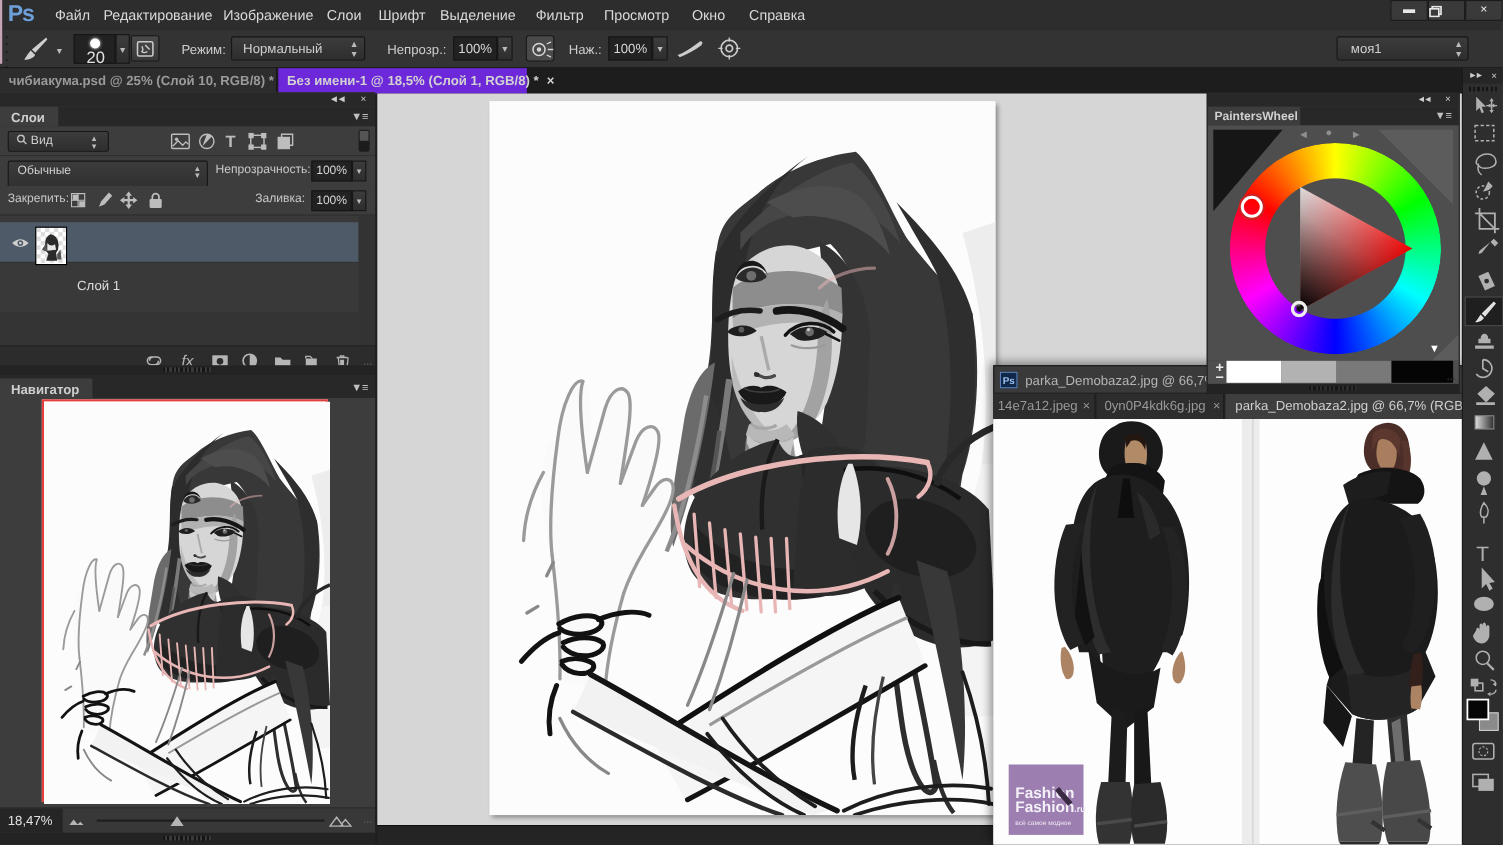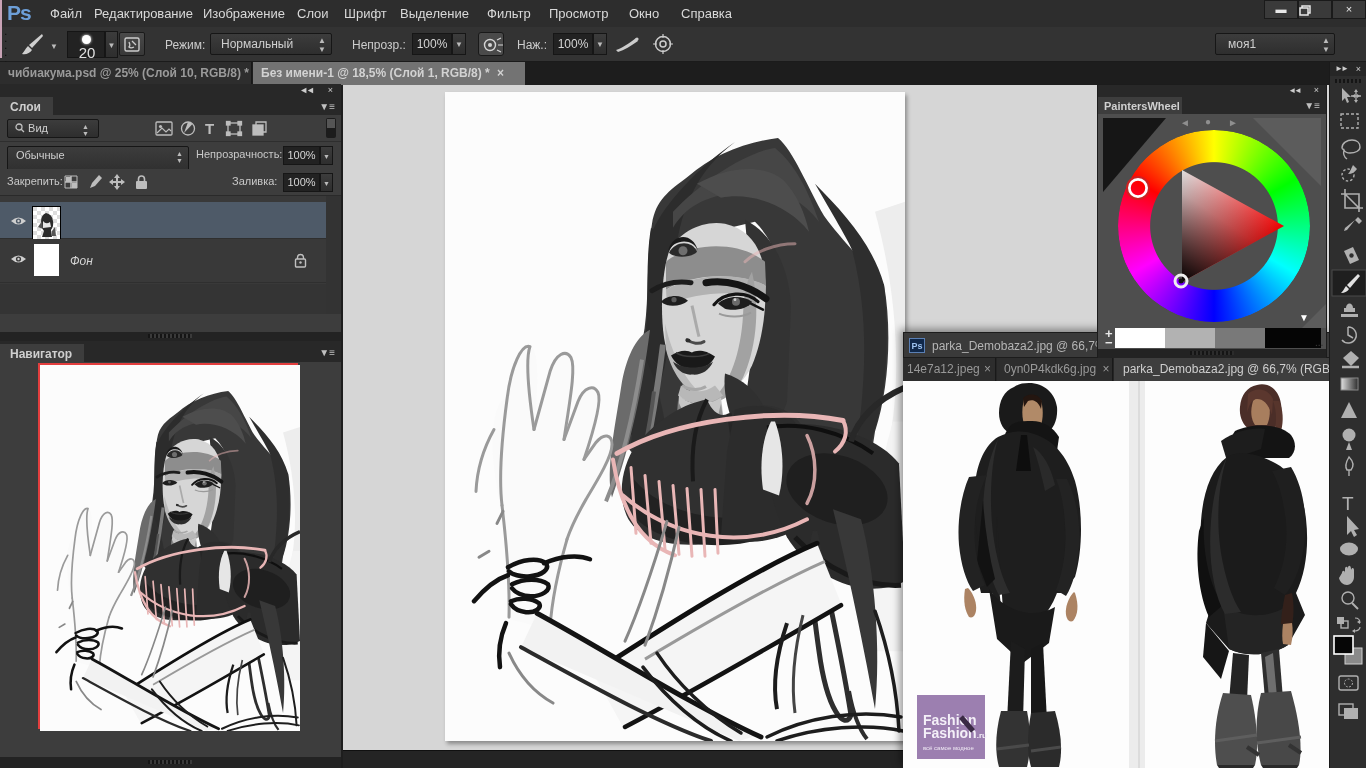--- a/index.html
+++ b/index.html
@@ -105,21 +105,21 @@
       <circle cx="11" cy="11" r="7.5" fill="none" stroke="#ccc" stroke-width="1.5"></circle>
       <circle cx="11" cy="11" r="3" fill="none" stroke="#ccc" stroke-width="1.5"></circle>
       <path d="M11 1 l0 4 M11 17 l0 4 M1 11 l4 0 M17 11 l4 0" stroke="#ccc" stroke-width="1.2"></path>
     </svg>
   <div class="dd" style="left:1215px;top:6px;width:120px;height:22px;padding:3px 0 0 12px;">моя1</div>
   <div class="abs" style="left:1322px;top:9px;color:#bbb;font-size:8px;">▲<br>▼</div>
 </div>
 
 <div class="abs" id="tabbar">
   <div class="dtab" style="left:0;width:252px;background:#2d2d2d;color:#9a9a9a;border-right:1px solid #171717;">чибиакума.psd @ 25% (Слой 10, RGB/8) * <span style="margin-left:4px;">×</span></div>
-  <div class="dtab" style="left:253px;width:272px;background:#737373;color:#d2d2d2;">Без имени-1 @ 18,5% (Слой 1, RGB/8) * <span style="margin-left:4px;">×</span></div>
+  <div class="dtab" style="left:253px;width:226px;background:#6d28d9;color:#d2d2d2;">Без имени-1 @ 18,5% (Слой 1, RGB/8) * <span style="margin-left:4px;">×</span></div>
 </div>
 
 <svg width="0" height="0" style="position:absolute;">
 <defs>
 <g id="artg">
   <rect x="0" y="0" width="460" height="650" fill="#fcfcfc"></rect>
   <path d="M430,120 C452,200 456,280 446,340 L460,340 L460,110 Z" fill="#ededed"></path>
   <path d="M448,330 C430,390 420,480 424,560 L460,560 L460,330Z" fill="#f4f4f4"></path>
 
   <path d="M333,46 C300,50 266,64 244,84 C223,100 211,108 207,132 C200,172 206,220 195,260 C185,300 166,328 176,346 C190,370 220,392 240,404 C230,378 240,360 260,350 L262,330 C240,300 236,260 240,220 C243,185 252,160 268,140 L310,130 C330,150 340,180 342,215 L338,300 L320,330 L330,352 C370,368 398,390 404,412 C420,398 424,380 430,340 C444,298 447,238 439,193 C412,164 392,142 379,124 C363,96 348,58 333,46 Z" fill="#383838"></path>
@@ -366,56 +366,76 @@
               <rect x="20" y="28" width="4" height="4"></rect>
             </g>
           <path d="M13 6 q-5 2 -5 9 q0 6 3 9 l-2 6 h10 l-1 -7 q3 -4 2 -9 q-1 -7 -7 -8z" fill="#2b2b2b"></path>
           <path d="M10 14 q3 4 7 1 l1 5 -8 1z" fill="#e8e8e8"></path>
           <path d="M5 20 l4 -6 1 8z M19 24 l3 -4 1 9h-4z" fill="#555"></path>
         </svg>
       </div>
       <div class="abs" style="left:70px;top:15px;font-size:12px;color:#dcdcdc;margin-top:36px;">Слой 1</div>
     </div>
 
-    <div class="abs" style="left:0;top:43px;width:326px;height:44px;background:#393939;border-bottom:1px solid #2f2f2f;">
-      <svg class="abs" style="left:10px;top:14px;" width="17" height="12" viewBox="0 0 17 12">
-          <path d="M1 6 Q8.5 -1 16 6 Q8.5 13 1 6z" fill="#cfcfcf"></path>
-          <circle cx="8.5" cy="6" r="2.6" fill="#393939"></circle>
-          <circle cx="8.5" cy="6" r="1.2" fill="#cfcfcf"></circle>
-        </svg>
-      <div class="abs" style="left:34px;top:5px;width:25px;height:32px;background:#fff;"></div>
-      <div class="abs" style="left:70px;top:15px;font-size:12px;color:#d5d5d5;font-style:italic;">Фон</div>
-      <svg class="abs" style="left:294px;top:14px;" width="13" height="15" viewBox="0 0 13 15">
-          <rect x="1.5" y="6" width="10" height="8" rx="1" fill="none" stroke="#c0c0c0" stroke-width="1.4"></rect>
-          <path d="M3.5 6 v-1.5 a3 3 0 0 1 6 0 V6" fill="none" stroke="#c0c0c0" stroke-width="1.4"></path>
-          <circle cx="6.5" cy="9.5" r="1.2" fill="#c0c0c0"></circle>
-        </svg>
-    </div>
     <div class="abs" style="left:0;top:88px;width:326px;height:30px;background:#343434;"></div>
     <div class="abs" style="left:326px;top:0;width:15px;height:118px;background:#333;"></div>
   </div>
 
+  <div class="prow" style="top:230px;height:18px;background:#2c2c2c;border-top:1px solid #222;">
+    <svg class="abs" style="left:130px;top:5px;" width="200" height="16" viewBox="0 0 200 16">
+      <g fill="none" stroke="#b5b5b5" stroke-width="1.5">
+        <path d="M6 8 a3.5 3.5 0 0 1 3.5-3.5 h3 a3.5 3.5 0 0 1 0 7 h-3 M14 8 a3.5 3.5 0 0 1 -3.5 3.5 h-3 a3.5 3.5 0 0 1 0 -7 h3" stroke-width="1.4"></path>
+        <text x="35" y="13" font-size="14" font-style="italic" fill="#b5b5b5" stroke="none" font-family="Liberation Serif">fx</text>
+        <path d="M48 14 l3 0 -1.5 2z" fill="#b5b5b5" stroke="none"></path>
+        <rect x="63" y="3" width="14" height="11" fill="#b5b5b5" stroke="none"></rect>
+          <circle cx="70" cy="8.5" r="3" fill="#2c2c2c" stroke="none"></circle>
+        <circle cx="97" cy="8" r="6" stroke="none" fill="#b5b5b5"></circle>
+          <path d="M97 2 a6 6 0 0 0 0 12z" fill="#2c2c2c" stroke="none"></path>
+          <circle cx="97" cy="8" r="6"></circle>
+        <path d="M105 14 l3 0 -1.5 2z" fill="#b5b5b5" stroke="none"></path>
+        <path d="M120 5 l5 0 2 2 7 0 0 8 -14 0z" fill="#b5b5b5" stroke="none"></path>
+        <path d="M148 6 h10 v9 h-10z" fill="#b5b5b5" stroke="none"></path>
+          <path d="M148 6 v-2 h4 l2 2" fill="none" stroke-width="1.2"></path>
+        <path d="M176 5 h10 M177.5 5 l1 9 h7 l1 -9 M179.5 5 v-1.5 h3 v1.5 M179.8 7 v5 M181 7 v5 M182.2 7 v5" stroke-width="1.2"></path>
+      </g>
+    </svg>
+    <div class="grip" style="right:2px;top:14px;color:#555;">▪▪▪</div>
+  </div>
 
   <div class="prow" style="top:248px;height:9px;background:#232323;">
       <div class="hgrip" style="left:148px;top:2px;"></div>
     </div>
 
   <div class="prow" style="top:257px;height:21px;background:#282828;">
     <div class="ptab" style="left:0;top:3px;height:18px;">Навигатор</div>
     <div class="pmenu" style="top:6px;">▼≡</div>
   </div>
 
   <div class="prow" style="top:278px;height:372px;background:#3d3d3d;">
     <div class="abs" style="left:38px;top:1px;width:260px;height:366px;background:#fff;border:2px solid #e33e3e;">
       <svg width="260" height="366" viewBox="0 0 460 650" preserveAspectRatio="none">
           <use href="#artg"></use>
         </svg>
     </div>
   </div>
 
+  <div class="prow" style="top:650px;height:23px;background:#383838;border-top:1px solid #2a2a2a;">
+    <div class="abs" style="left:0;top:0;width:57px;height:22px;background:#252525;color:#e0e0e0;font-size:12px;padding:4px 0 0 7px;">18,47%</div>
+    <svg class="abs" style="left:62px;top:7px;" width="16" height="9" viewBox="0 0 16 9">
+        <path d="M1 8 L5 3 L9 8z M8 8 L11 5 L14 8z" fill="#b5b5b5"></path>
+      </svg>
+    <div class="abs" style="left:88px;top:10px;width:207px;height:2px;background:#1f1f1f;"></div>
+    <svg class="abs" style="left:153px;top:5px;" width="16" height="12" viewBox="0 0 16 12">
+        <path d="M2 11 L8 2 L14 11z" fill="#b5b5b5"></path>
+      </svg>
+    <svg class="abs" style="left:299px;top:4px;" width="22" height="13" viewBox="0 0 22 13">
+        <path d="M1 12 L7 4 L13 12z M10 12 L15 6 L20 12z" fill="none" stroke="#b5b5b5" stroke-width="1.3"></path>
+      </svg>
+    <div class="grip" style="right:2px;top:10px;color:#555;">▪▪▪</div>
+  </div>
 
   <div class="prow" style="top:673px;height:11px;background:#232323;">
       <div class="hgrip" style="left:148px;top:3px;"></div>
     </div>
 </div>
 
 <div class="abs" id="pwheel">
   <div class="abs" style="left:0;top:0;width:228px;height:12px;background:#282828;">
     <span style="position:absolute;right:26px;top:1px;color:#ccc;font-size:8px;letter-spacing:-2px;">◄◄ </span>
     <span style="position:absolute;right:7px;top:0px;color:#ccc;font-size:9px;">×</span>

